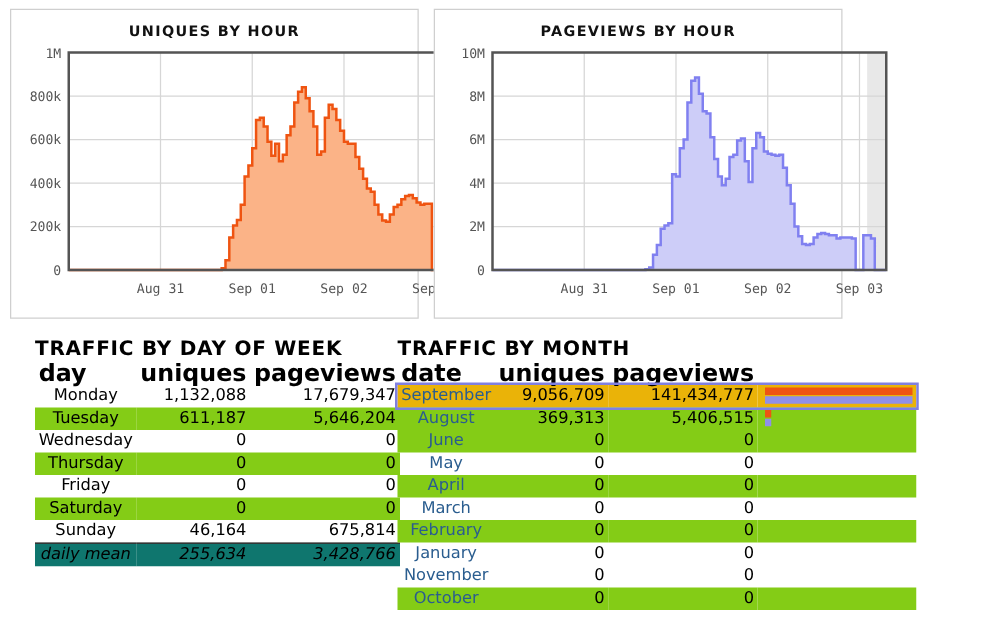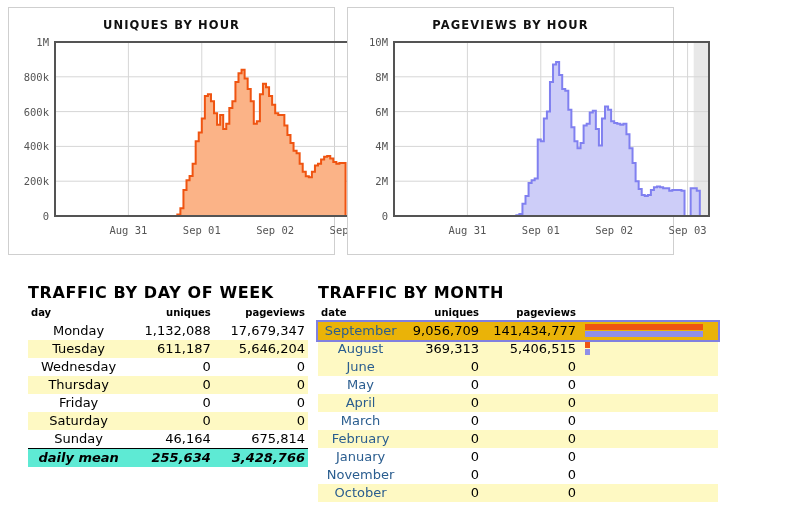--- a/index.html
+++ b/index.html
@@ -7,21 +7,21 @@
     width:790px;height:512px;
     background:#ffffff;
     font-family:"DejaVu Sans","Liberation Sans",sans-serif;
     font-size:12px;color:#000;
     overflow:hidden;
   }
   .charts-row{display:flex;gap:0;}
   .chart-panel{
     box-sizing:border-box;
     width:327px;height:248px;
-    margin:7px 0 14px 8px;
+    margin:7px 0 0 8px;
     border:1px solid #cfcfcf;
     background:#fff;
     position:relative;
   }
   .chart-panel.right{margin-left:12px;}
   .chart-title{
     text-align:center;
     font-family:"DejaVu Sans","Liberation Sans",sans-serif;
     font-weight:bold;
     font-size:11.5px;
@@ -44,30 +44,30 @@
   .tbl-block.left{margin-left:28px;width:280px;}
   .tbl-block.right{margin-left:10px;width:400px;}
   .tbl-caption{
     font-family:"DejaVu Sans","Liberation Sans",sans-serif;
     font-weight:bold;font-size:16px;letter-spacing:0.6px;
     color:#000;margin-bottom:2px;text-transform:uppercase;
   }
   table{border-collapse:collapse;width:100%;font-size:13px;}
   table td,table th{padding:1px 3px;white-space:nowrap;line-height:16px;}
   thead th{
-    font-weight:bold;font-size:10px;text-align:right;color:#000;
+    font-weight:bold;font-size:19px;text-align:right;color:#000;
     font-family:"DejaVu Sans","Liberation Sans",sans-serif;
   }
   thead th.col-label{text-align:left;}
   tbody td{font-family:"DejaVu Sans","Liberation Sans",sans-serif;color:#000;}
   td.num{text-align:right;}
   td.lbl{text-align:center;}
-  tr.alt{background:#fef9c3;}
+  tr.alt{background:#84cc16;}
   tr.meanrow td{
-    font-style:italic;border-top:1px solid #000;background:#5eead4;font-weight:bold;
+    font-style:italic;border-top:1px solid #000;background:#0f766e;
   }
   .monthname{color:#2a5d8f;}
   .barcell{width:130px;padding-left:6px;}
   .bar-wrap{display:block;line-height:0;}
   .bar{display:block;height:6px;margin-bottom:1px;}
   .bar.orange{background:#ef5411;}
   .bar.purple{background:#8f8fe8;}
   tr.selected-row{outline:2px solid #8080e0;}
   tr.selected-row td{background:#eab308;}
 </style>

